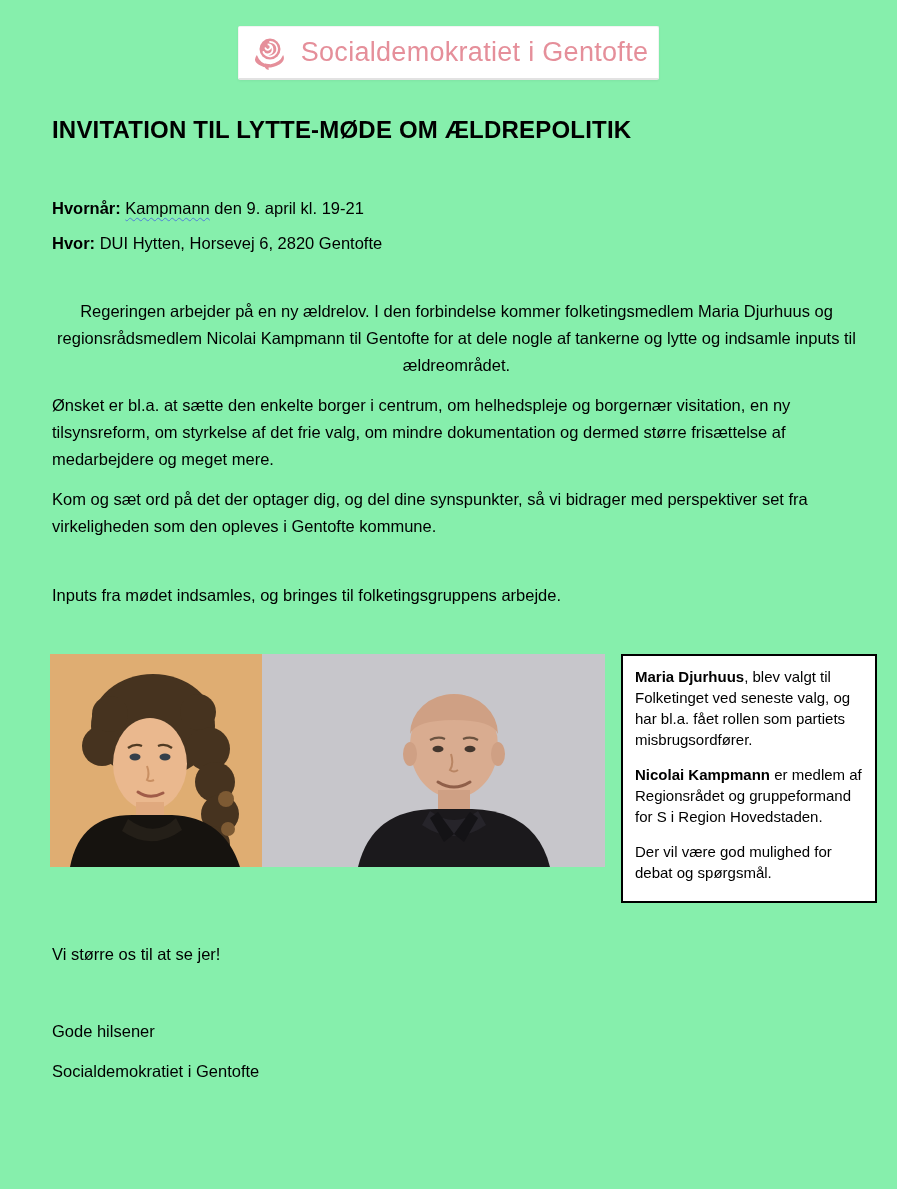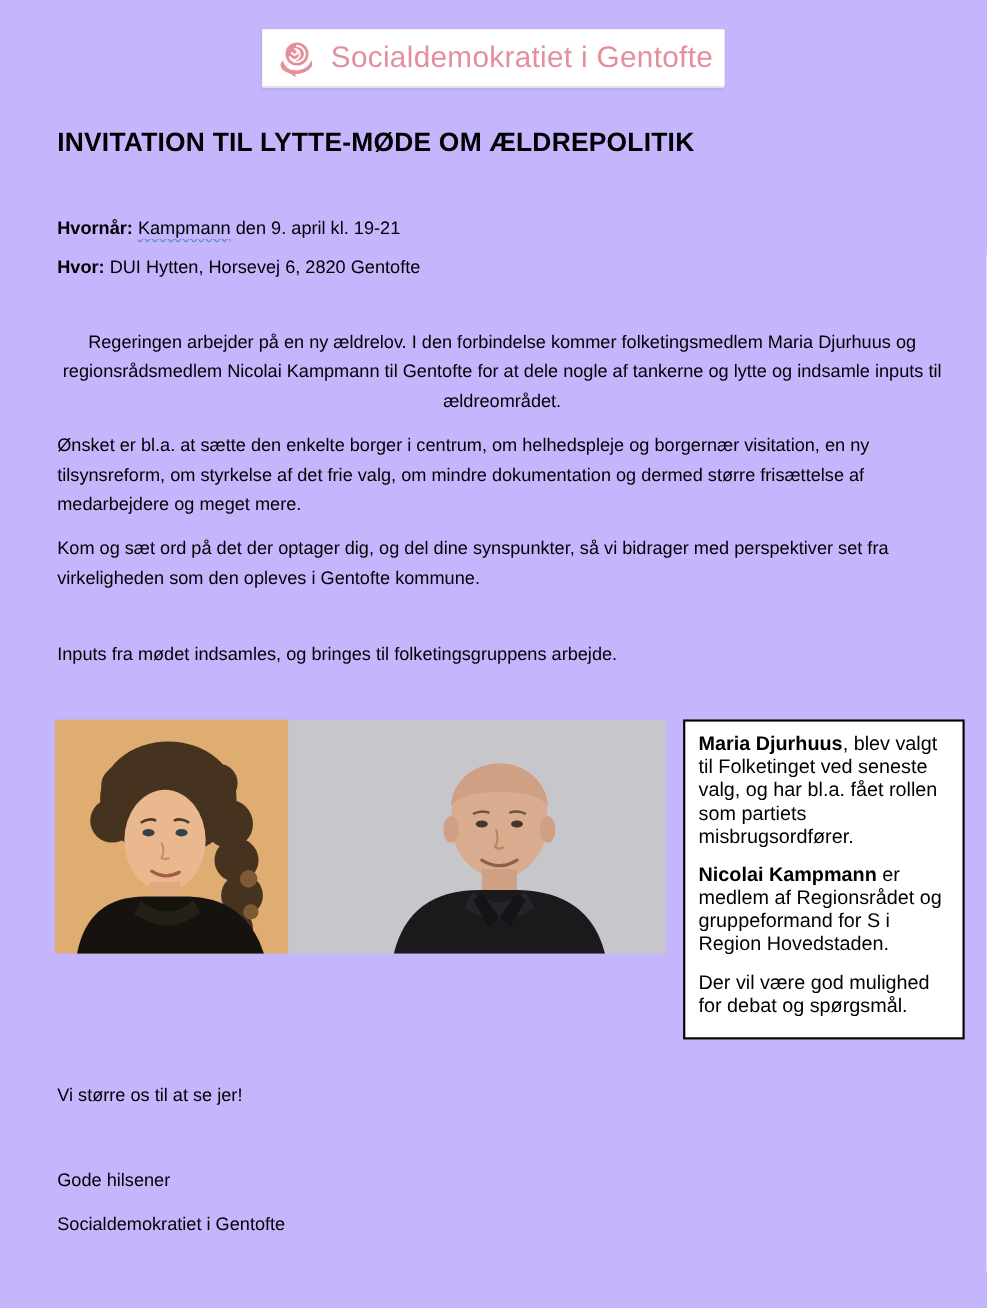--- a/index.html
+++ b/index.html
@@ -2,21 +2,21 @@
 <html><head>
 <meta charset="utf-8">
 <style>
   * { box-sizing: border-box; margin: 0; padding: 0; }
   html, body { background: #ffffff; }
   .page {
     position: relative;
     width: 897px;
     height: 1189px;
     margin: 0 auto;
-    background: #c4b5fd;
+    background: #86efac;
     color: #000000;
     font-family: "Liberation Sans", sans-serif;
     font-size: 16.5px;
     overflow: hidden;
   }
   
   .logo-card {
     width: 421px;
     height: 54px;
     margin: 26px auto 0 auto;
@@ -67,21 +67,21 @@
   }
   .photo-strip { display: flex; flex: 0 0 auto; }
   .photo { display: block; }
   .photo svg { display: block; }
   .info-box {
     margin-left: 16px;
     width: 258px;
     border: 2px solid #000000;
     background: #ffffff;
     padding: 10px 12px 4px 12px;
-    font-size: 18px;
+    font-size: 15px;
     line-height: 21px;
   }
   .info-box p { margin-bottom: 14px; }
   
   .closing { line-height: 27px; }
   .closing.alle { margin-top: 50px; max-width: 812px; }
   .closing.vi { margin-top: 38px; }
   .closing.gode { margin-top: 50px; }
   .closing.sig { margin-top: 13px; }
   a.email-link {

